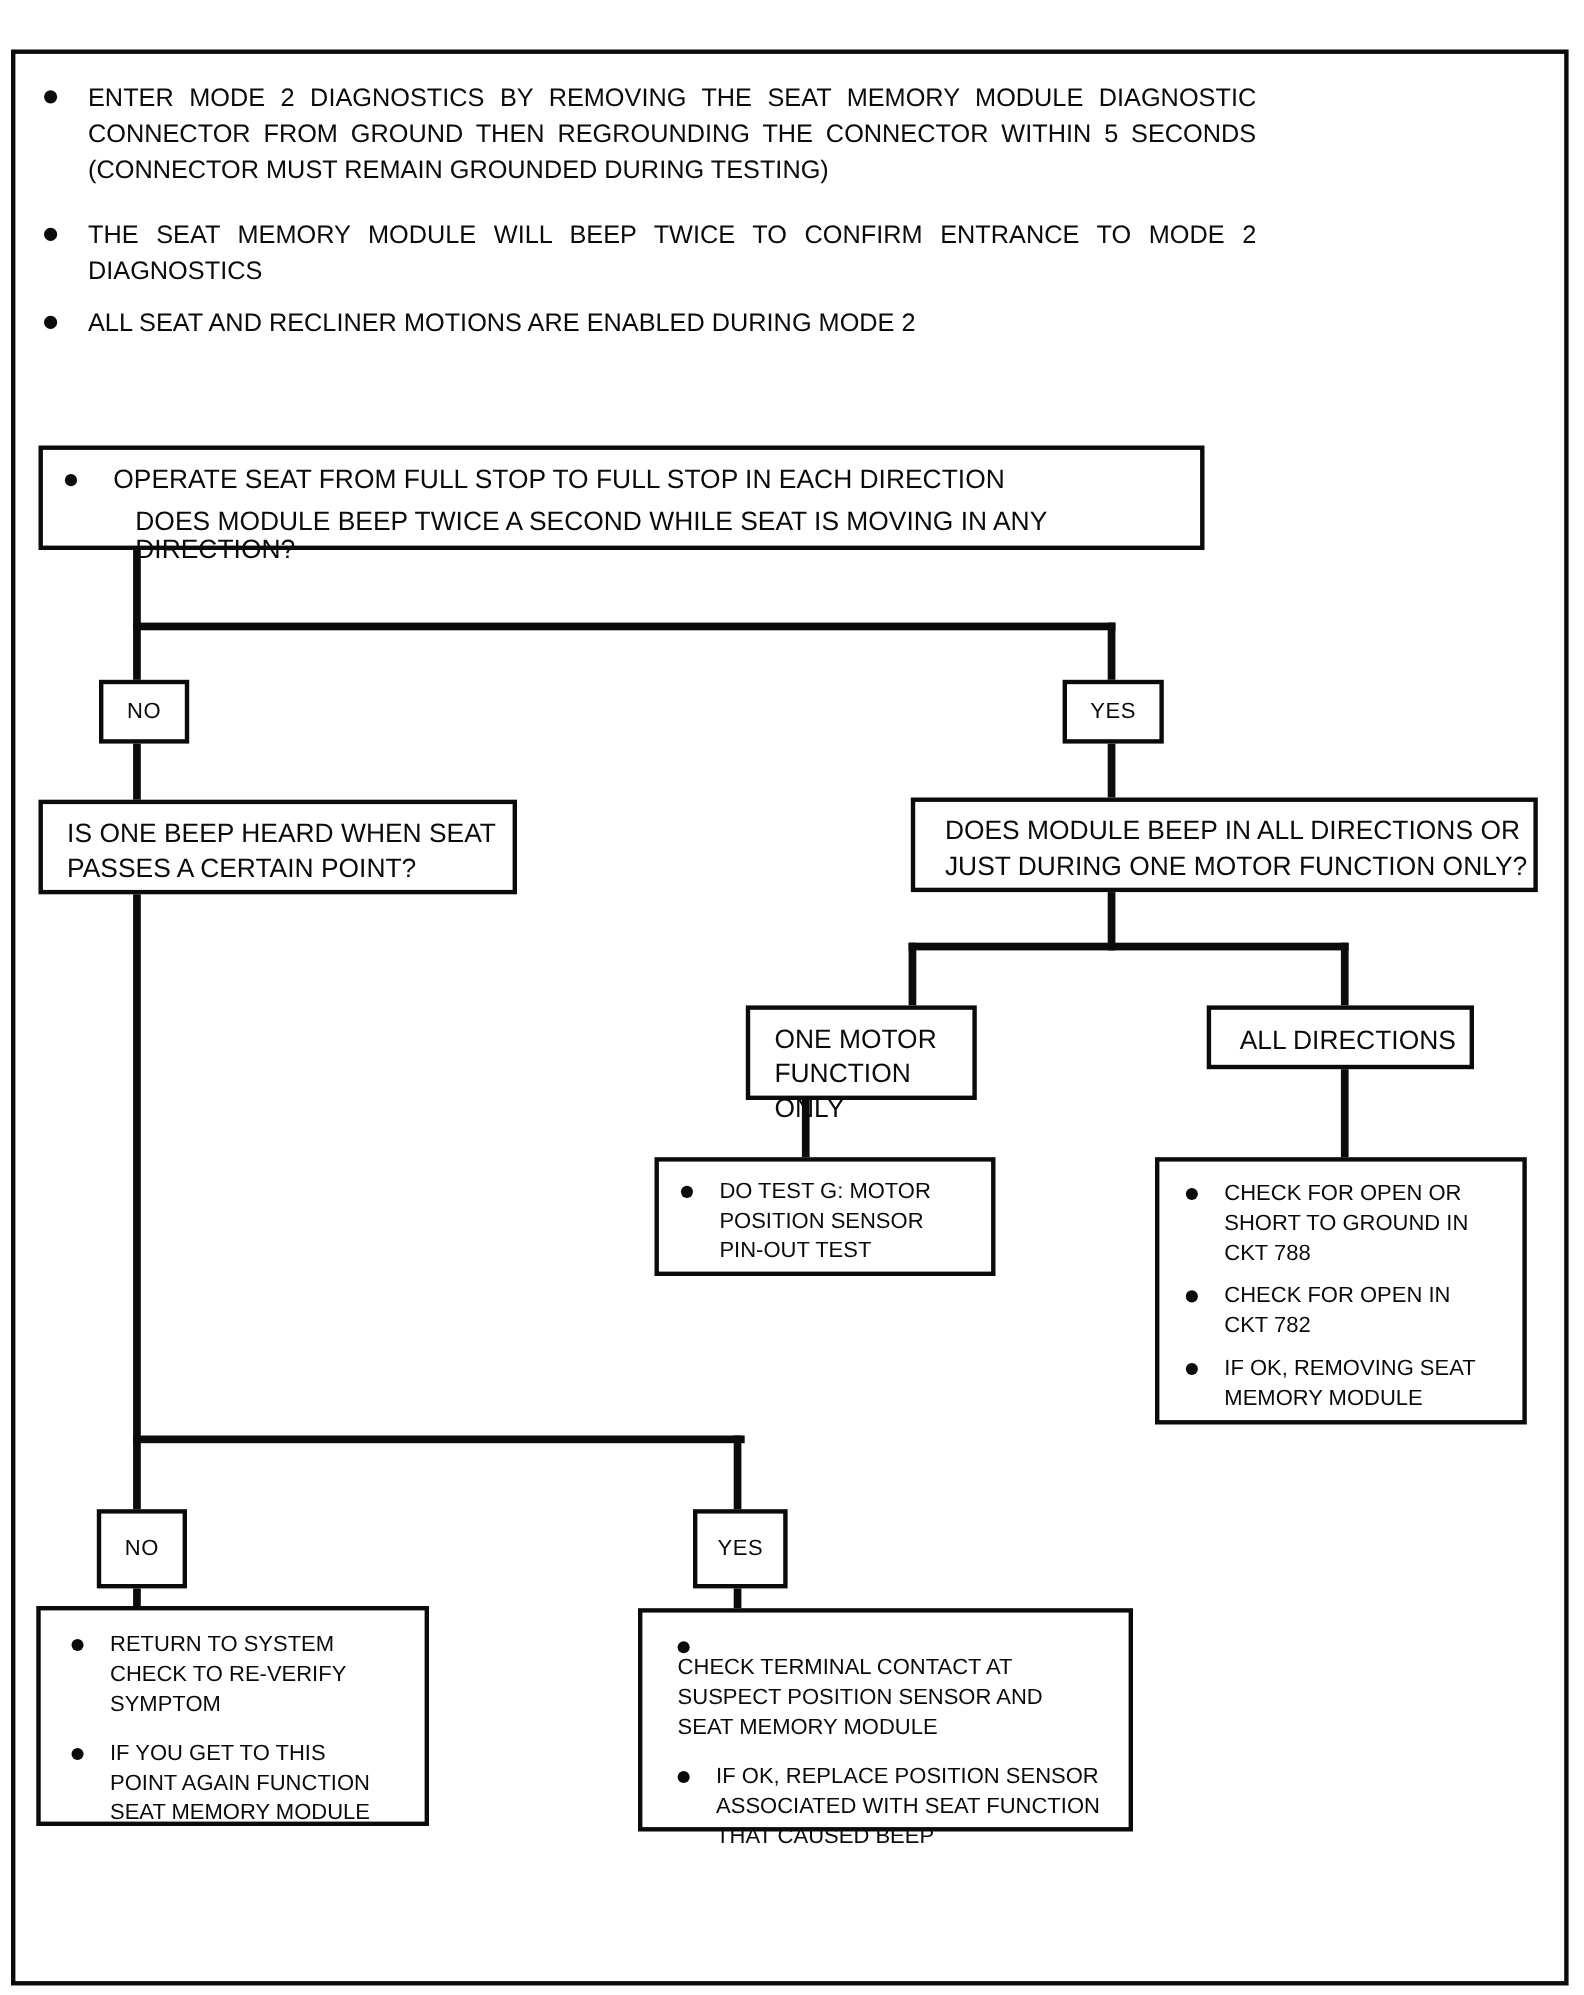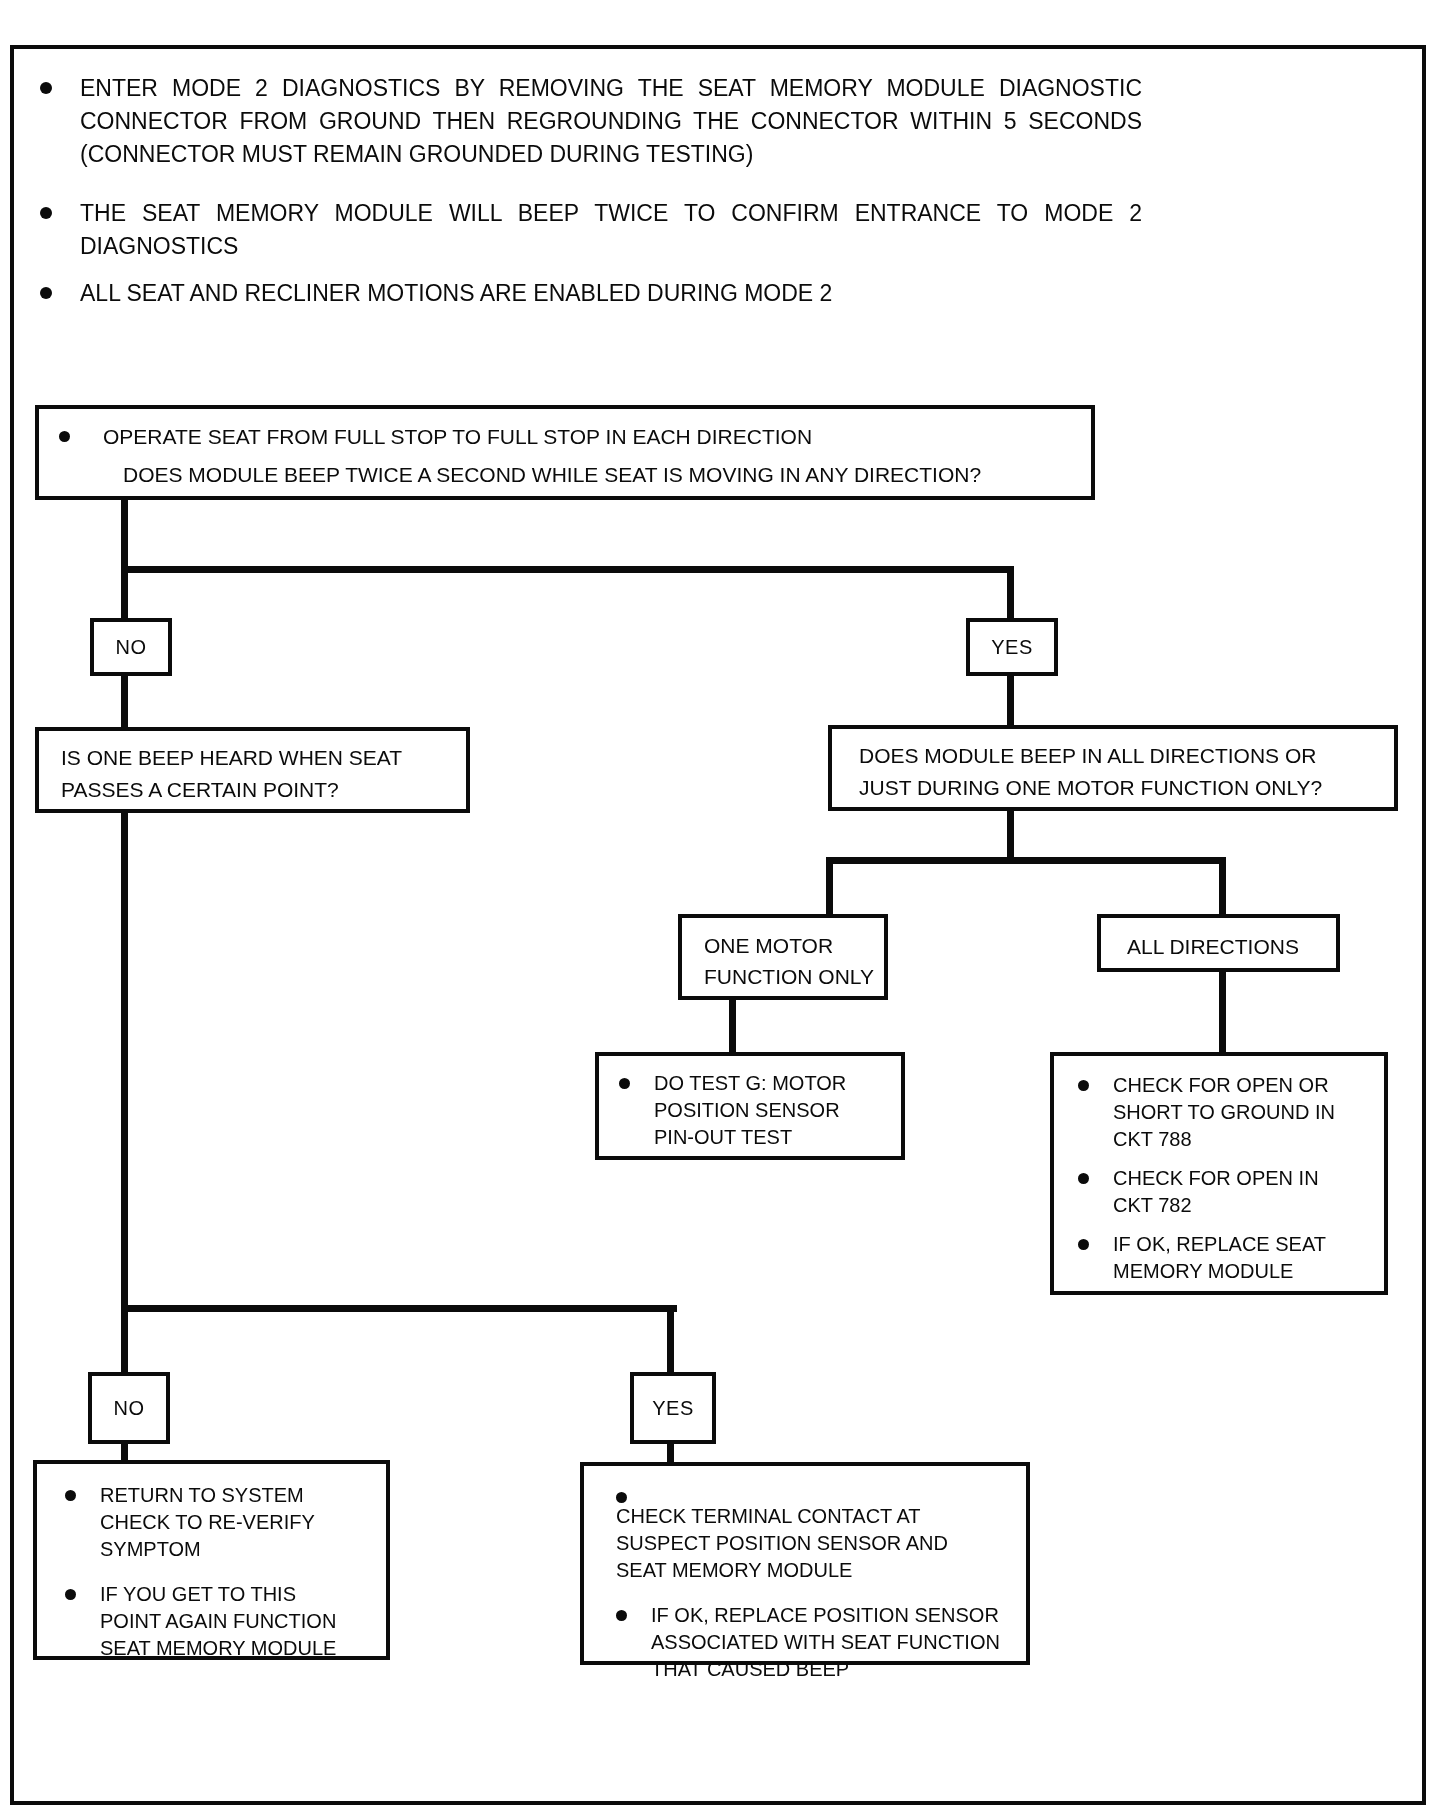--- a/index.html
+++ b/index.html
@@ -42,21 +42,21 @@
     position:absolute;
     border:4px solid #0b0b0b;
     background:#ffffff;
     box-sizing:border-box;
   }
   .flow-text{white-space:pre-line;}
   .label-box{
     display:flex;align-items:center;justify-content:center;
     font-size:20px;letter-spacing:0.5px;
   }
-  .q-text{font-size:21px;line-height:32px;}
+  .q-text{font-size:24px;line-height:32px;}
   .step-list .bullet-row{margin-bottom:12px;}
   .step-list .dot{width:11px;height:11px;margin-top:8px;margin-right:24px;}
   .step-text{font-size:20px;line-height:27px;}
   .vline,.hline{position:absolute;background:#0b0b0b;}
 </style>
 </head>
 <body>
 
 <div class="page">
 
@@ -143,21 +143,21 @@
 SHORT TO GROUND IN
 CKT 788</div>
     </div>
     <div class="bullet-row">
       <span class="dot"></span>
       <div class="step-text flow-text">CHECK FOR OPEN IN
 CKT 782</div>
     </div>
     <div class="bullet-row">
       <span class="dot"></span>
-      <div class="step-text flow-text">IF OK, REPLACE SEAT
+      <div class="step-text flow-text">IF OK, REMOVING SEAT
 MEMORY MODULE</div>
     </div>
   </div>
 
   <div class="box label-box" style="left:88px;top:1372px;width:82px;height:72px;">
     <span>NO</span>
   </div>
   <div class="box label-box" style="left:630px;top:1372px;width:86px;height:72px;">
     <span>YES</span>
   </div>

